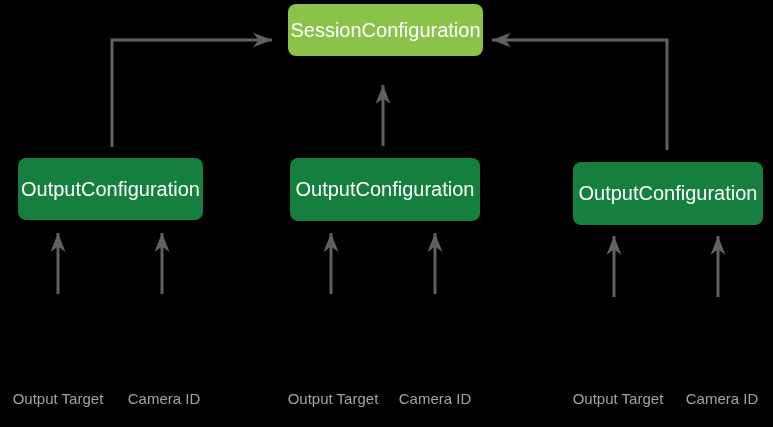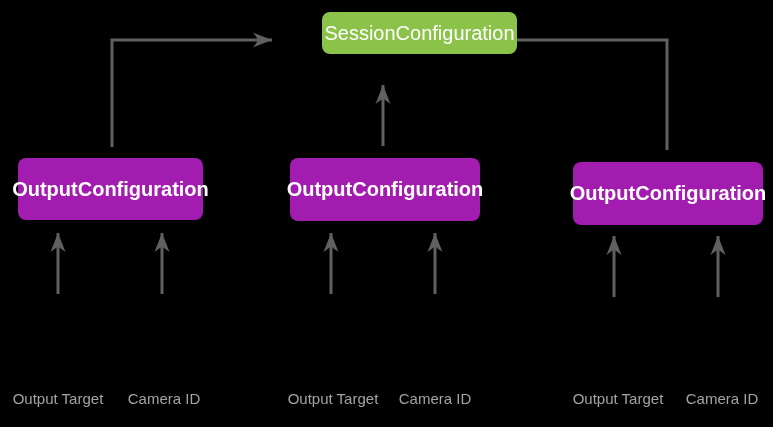--- a/index.html
+++ b/index.html
@@ -29,28 +29,26 @@
     justify-content: center;
     border-radius: 8px;
     color: #ffffff;
     font-size: 20px;
     font-weight: 400;
     white-space: nowrap;
   }
   .node.session {
     background: #8BC34A;
     left: 288px;
-    top: 12px;
+    top: 4px;
     width: 195px;
-    height: 42px;
-    margin-left: 34px;
+    height: 52px;
   }
   .node.output {
-    background: #a21caf;
-    font-weight: bold;
+    background: #15803d;
   }
   .node.out1 { left: 18px;  top: 158px; width: 185px; height: 62px; }
   .node.out2 { left: 290px; top: 158px; width: 190px; height: 63px; }
   .node.out3 { left: 573px; top: 162px; width: 190px; height: 63px; }
   .input-label {
     position: absolute;
     top: 390px;
     transform: translateX(-50%);
     color: #a3a3a3;
     font-size: 15px;

